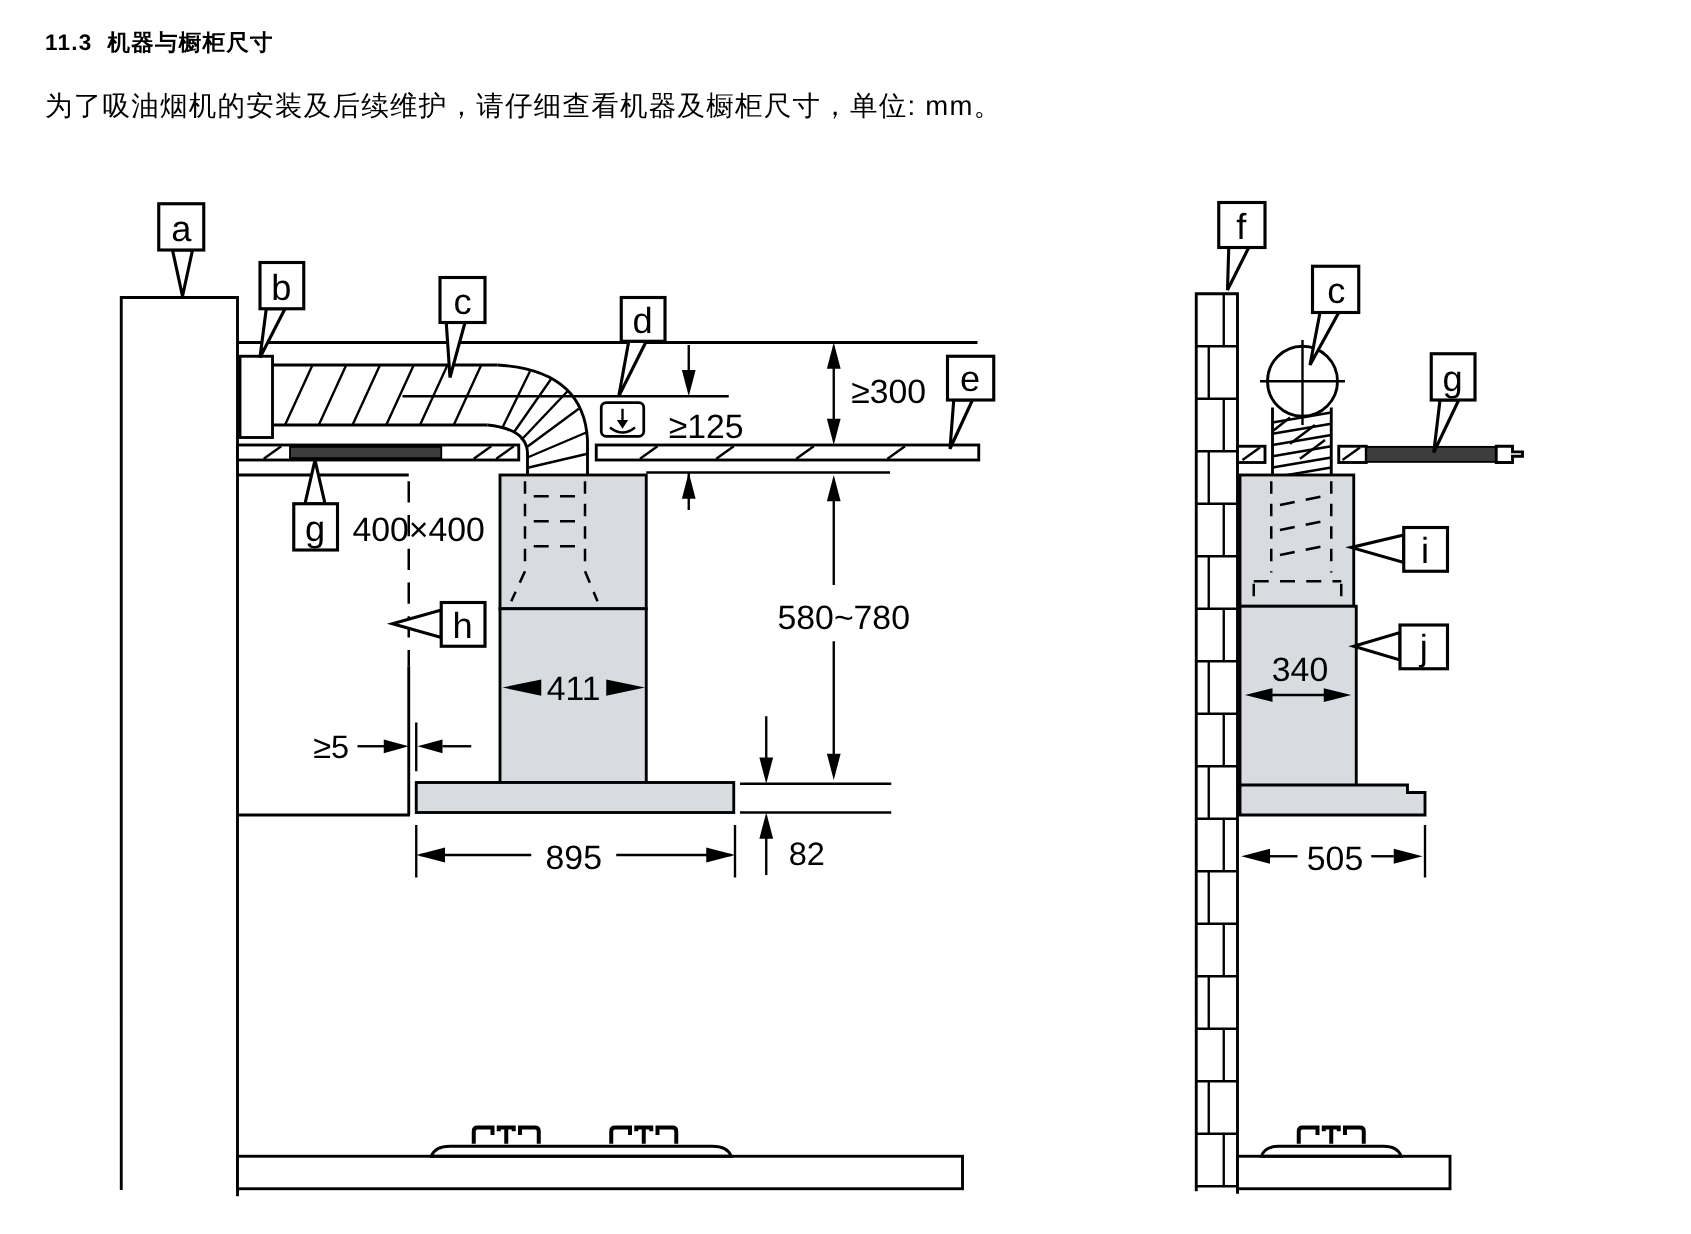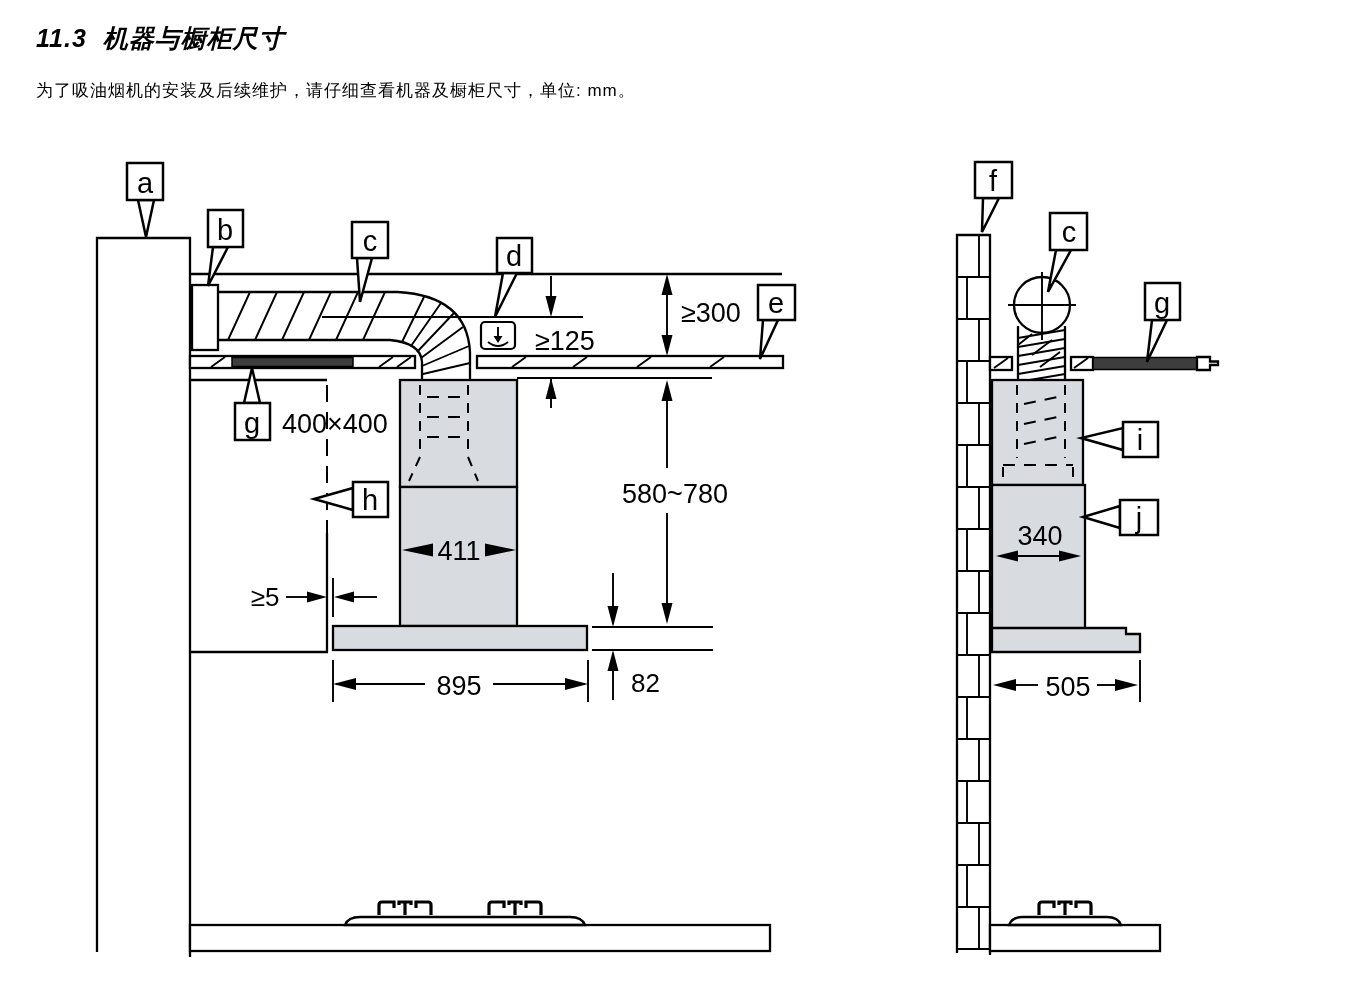--- a/index.html
+++ b/index.html
@@ -5,22 +5,22 @@
   :root{
     --hood_fill:#d8dbe0;
     --panel_dark:#3d3d3d;
     --line:#000000;
     --paper:#ffffff;
   }
   html,body{margin:0;padding:0;background:var(--paper);}
   .page{position:relative;width:1353px;height:987px;background:var(--paper);overflow:hidden;
         font-family:"Liberation Sans","DejaVu Sans",sans-serif;color:#000;}
   .hdr{position:absolute;left:36px;top:22px;width:1100px;}
-  .hdr h1{margin:0;font-size:25px;font-weight:bold;letter-spacing:1px;white-space:pre;font-style:italic;}
-  .hdr p{margin:24px 0 0 0;font-size:17px;letter-spacing:1px;white-space:pre;}
+  .hdr h1{margin:0;font-size:18px;font-weight:bold;letter-spacing:1px;white-space:pre;}
+  .hdr p{margin:24px 0 0 0;font-size:22px;letter-spacing:1px;white-space:pre;}
   svg{position:absolute;left:0;top:0;}
   .ln{stroke:var(--line);stroke-width:2.3;fill:none;}
   .thin{stroke:var(--line);stroke-width:1.9;fill:none;}
   .gray{fill:var(--hood_fill);stroke:var(--line);stroke-width:2.3;}
   .whitebox{fill:#fff;stroke:var(--line);stroke-width:2.3;}
   .darkbar{fill:var(--panel_dark);stroke:var(--line);stroke-width:1.5;}
   .callout{fill:#fff;stroke:var(--line);stroke-width:2.5;}
   .ah{fill:var(--line);stroke:none;}
   .dashA{stroke:var(--line);stroke-width:2;fill:none;stroke-dasharray:17 10;}
   .dashB{stroke:var(--line);stroke-width:2;fill:none;stroke-dasharray:10 8;}

